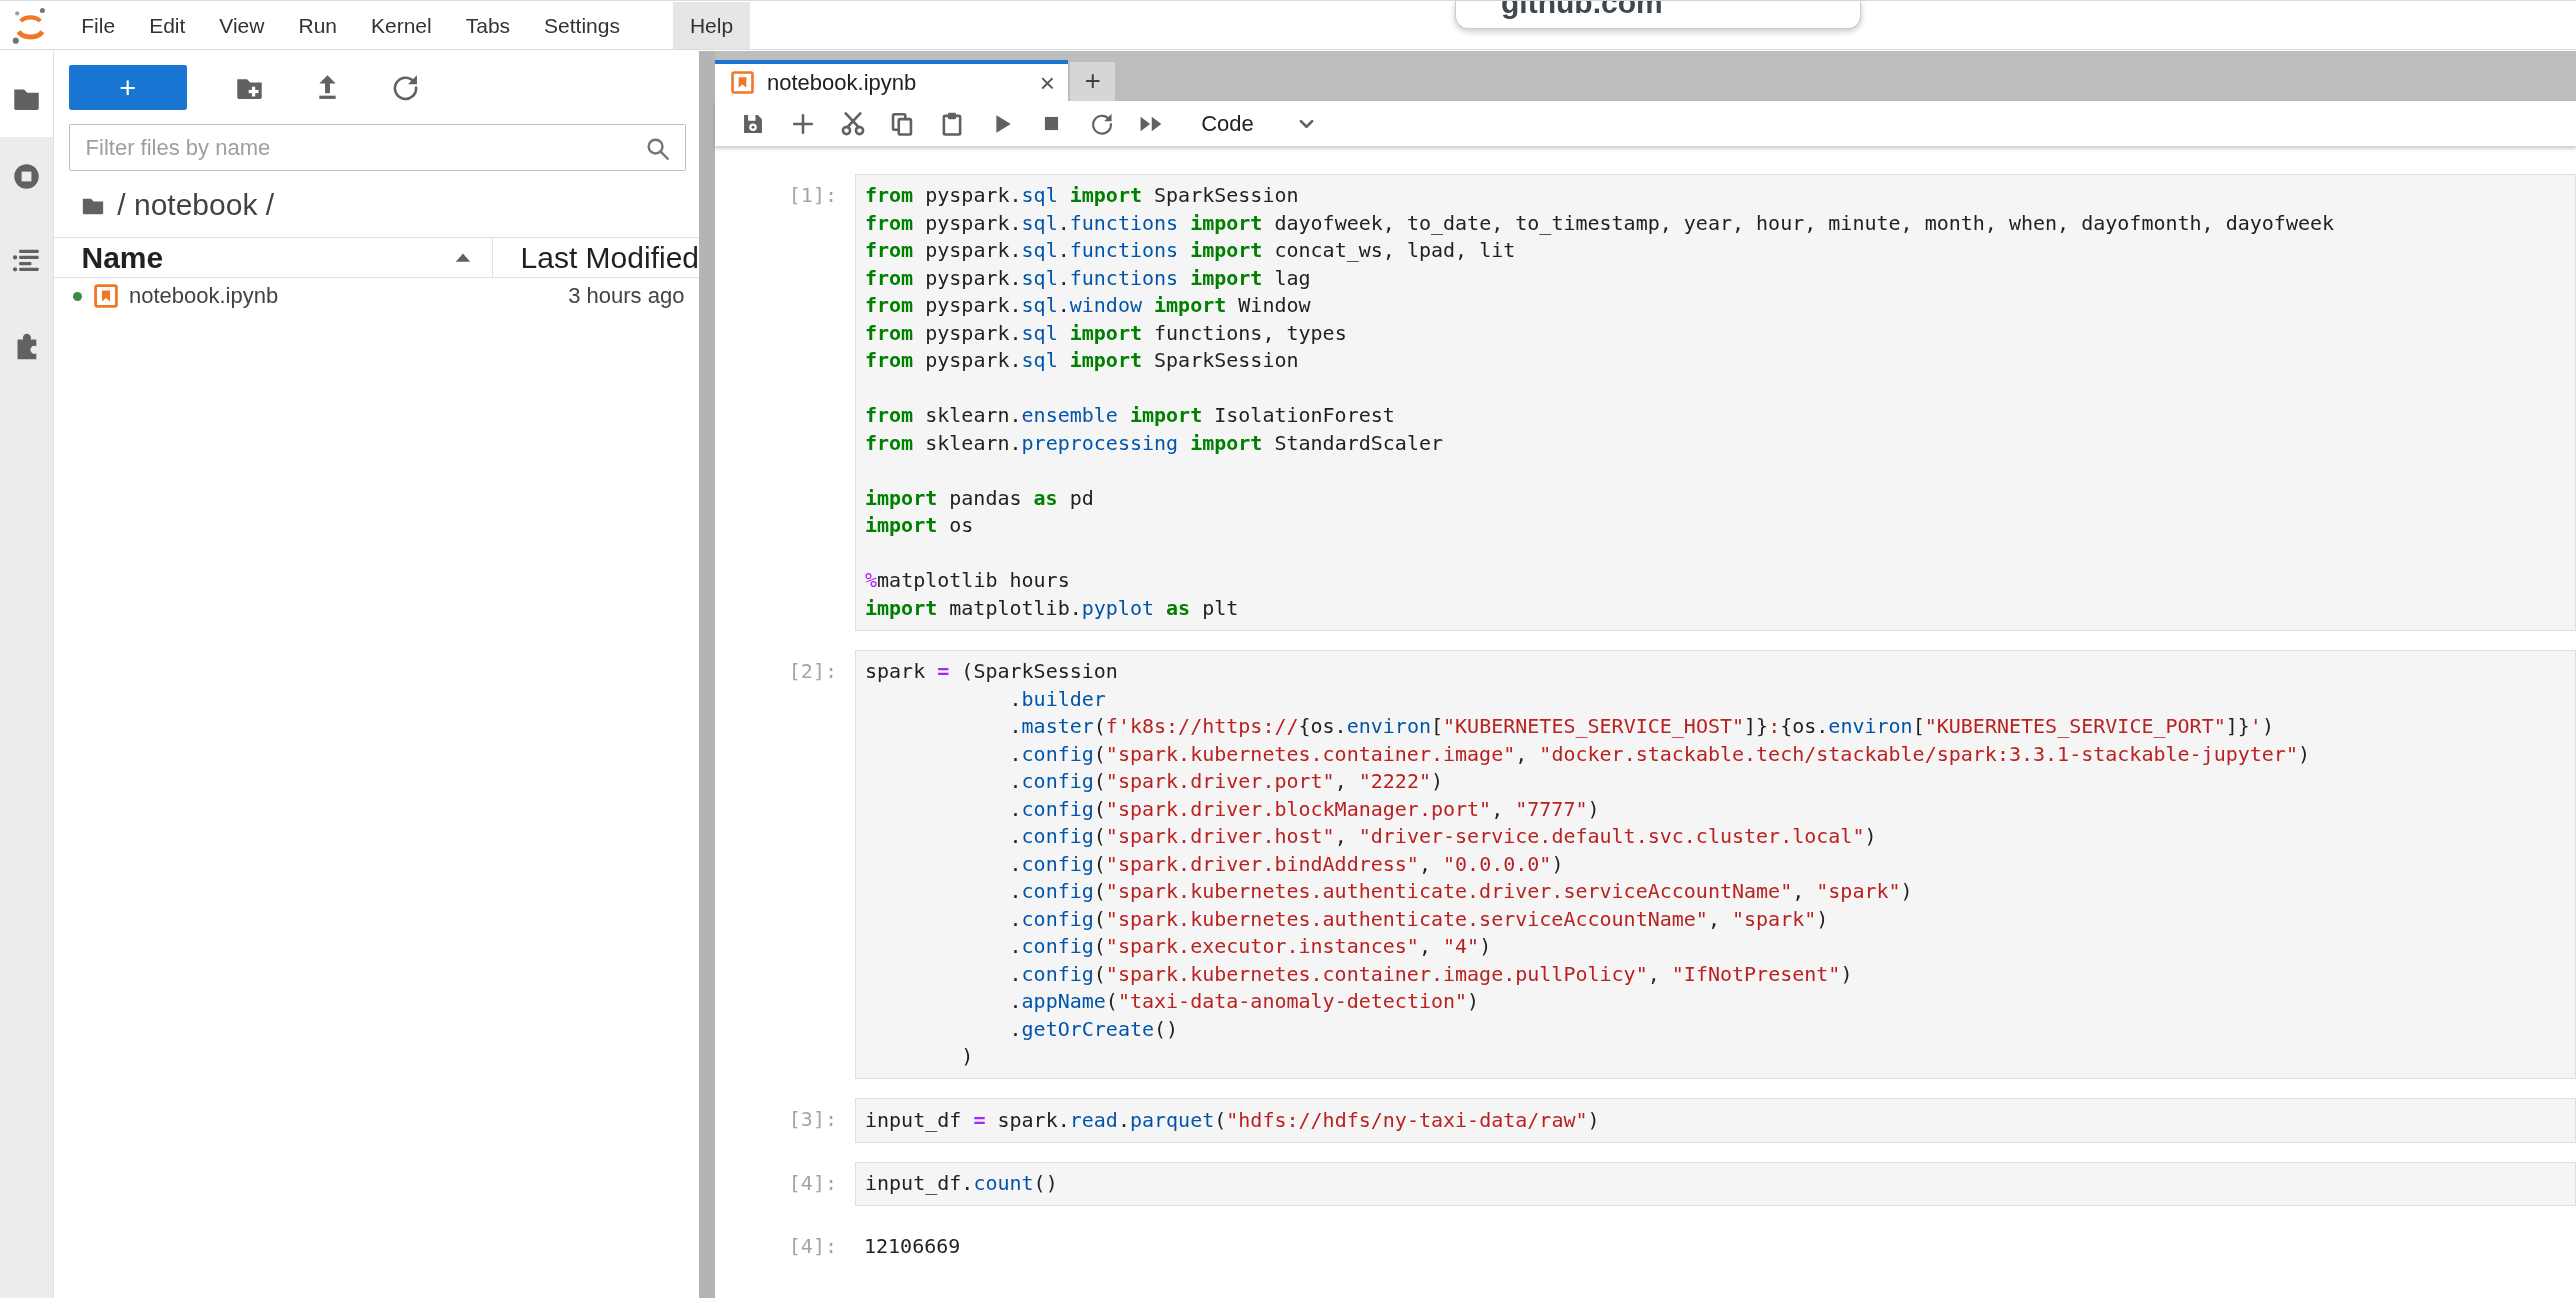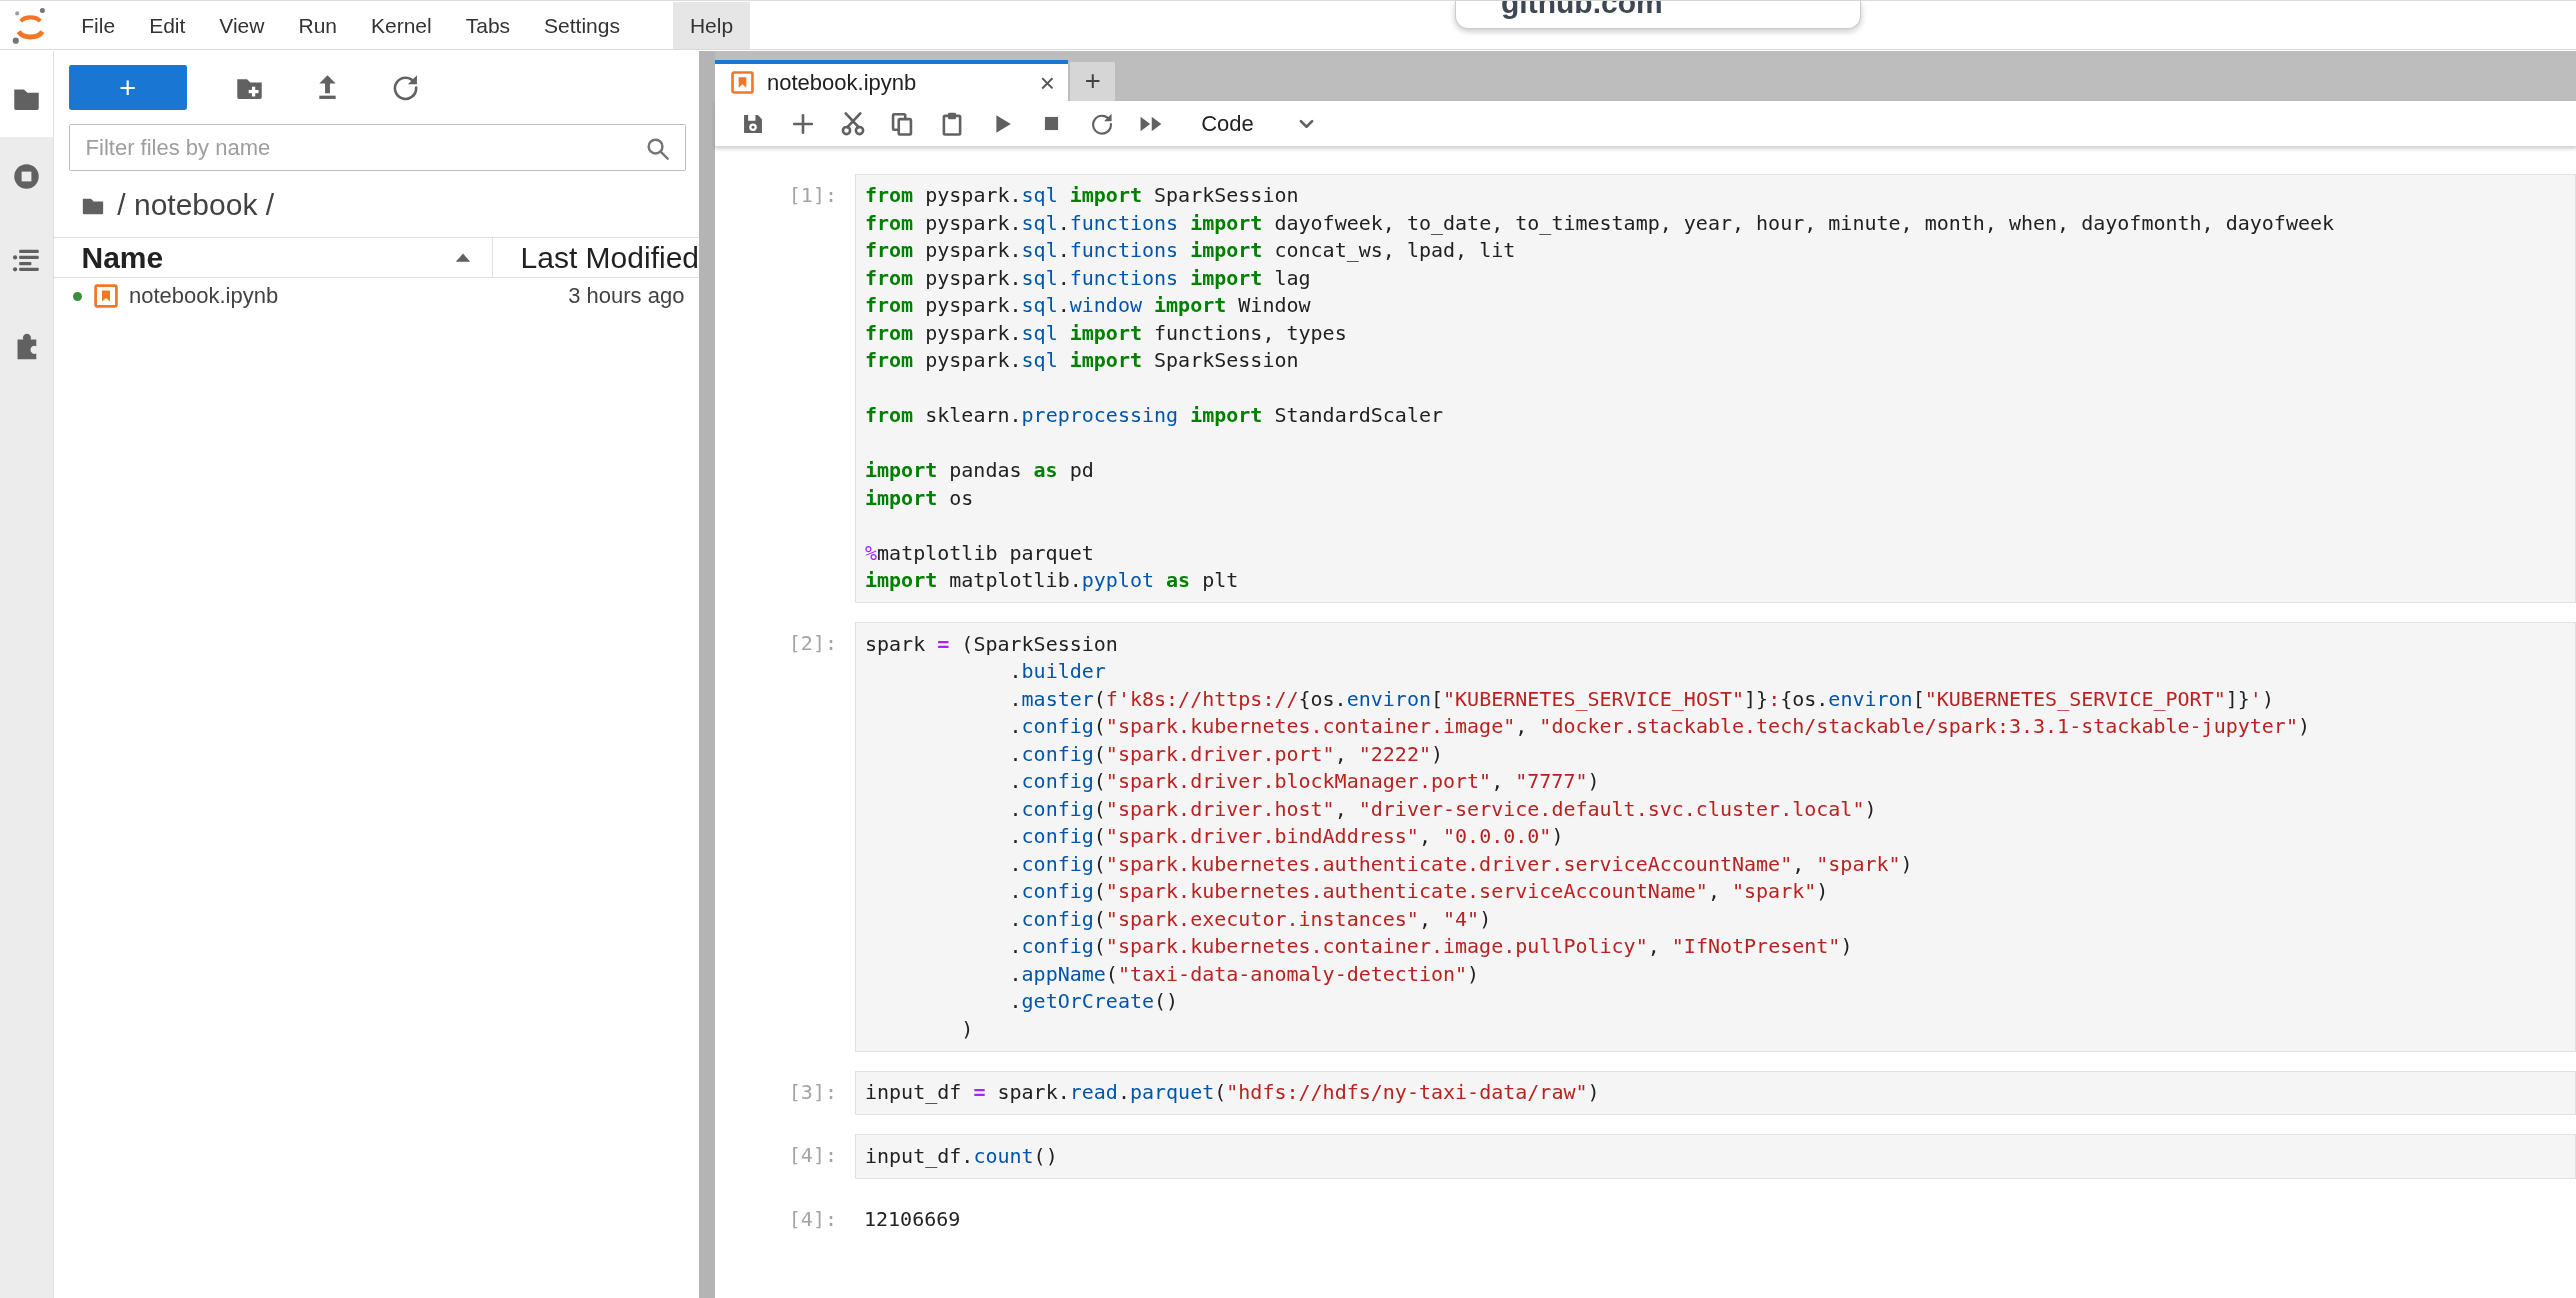--- a/index.html
+++ b/index.html
@@ -273,26 +273,27 @@
               <div class="prompt">[1]:</div>
               <div class="editor">
                 <div class="line"><span class="c-k">from</span><span> pyspark.</span><span class="c-p">sql</span><span> </span><span class="c-k">import</span><span> SparkSession</span></div>
                 <div class="line"><span class="c-k">from</span><span> pyspark.</span><span class="c-p">sql</span><span>.</span><span class="c-p">functions</span><span> </span><span class="c-k">import</span><span> dayofweek, to_date, to_timestamp, year, hour, minute, month, when, dayofmonth, dayofweek</span></div>
                 <div class="line"><span class="c-k">from</span><span> pyspark.</span><span class="c-p">sql</span><span>.</span><span class="c-p">functions</span><span> </span><span class="c-k">import</span><span> concat_ws, lpad, lit</span></div>
                 <div class="line"><span class="c-k">from</span><span> pyspark.</span><span class="c-p">sql</span><span>.</span><span class="c-p">functions</span><span> </span><span class="c-k">import</span><span> lag</span></div>
                 <div class="line"><span class="c-k">from</span><span> pyspark.</span><span class="c-p">sql</span><span>.</span><span class="c-p">window</span><span> </span><span class="c-k">import</span><span> Window</span></div>
                 <div class="line"><span class="c-k">from</span><span> pyspark.</span><span class="c-p">sql</span><span> </span><span class="c-k">import</span><span> functions, types</span></div>
                 <div class="line"><span class="c-k">from</span><span> pyspark.</span><span class="c-p">sql</span><span> </span><span class="c-k">import</span><span> SparkSession</span></div>
                 <div class="line"></div>
+                <div class="line"><span class="c-k">from</span><span> sklearn.</span><span class="c-p">ensemble</span><span> </span><span class="c-k">import</span><span> IsolationForest</span></div>
                 <div class="line"><span class="c-k">from</span><span> sklearn.</span><span class="c-p">preprocessing</span><span> </span><span class="c-k">import</span><span> StandardScaler</span></div>
                 <div class="line"></div>
                 <div class="line"><span class="c-k">import</span><span> pandas </span><span class="c-k">as</span><span> pd</span></div>
                 <div class="line"><span class="c-k">import</span><span> os</span></div>
                 <div class="line"></div>
-                <div class="line"><span class="c-m">%</span><span>matplotlib parquet</span></div>
+                <div class="line"><span class="c-m">%</span><span>matplotlib hours</span></div>
                 <div class="line"><span class="c-k">import</span><span> matplotlib.</span><span class="c-p">pyplot</span><span> </span><span class="c-k">as</span><span> plt</span></div>
               </div>
             </div>
             <div class="cell">
               <div class="prompt">[2]:</div>
               <div class="editor">
                 <div class="line"><span>spark </span><span class="c-o">=</span><span> (SparkSession</span></div>
                 <div class="line"><span>            .</span><span class="c-p">builder</span></div>
                 <div class="line"><span>            .</span><span class="c-p">master</span><span>(</span><span class="c-s">f'k8s://https://</span><span>{os.</span><span class="c-p">environ</span><span>[</span><span class="c-s">"KUBERNETES_SERVICE_HOST"</span><span>]}</span><span class="c-s">:</span><span>{os.</span><span class="c-p">environ</span><span>[</span><span class="c-s">"KUBERNETES_SERVICE_PORT"</span><span>]}</span><span class="c-s">'</span><span>)</span></div>
                 <div class="line"><span>            .</span><span class="c-p">config</span><span>(</span><span class="c-s">"spark.kubernetes.container.image"</span><span>, </span><span class="c-s">"docker.stackable.tech/stackable/spark:3.3.1-stackable-jupyter"</span><span>)</span></div>

